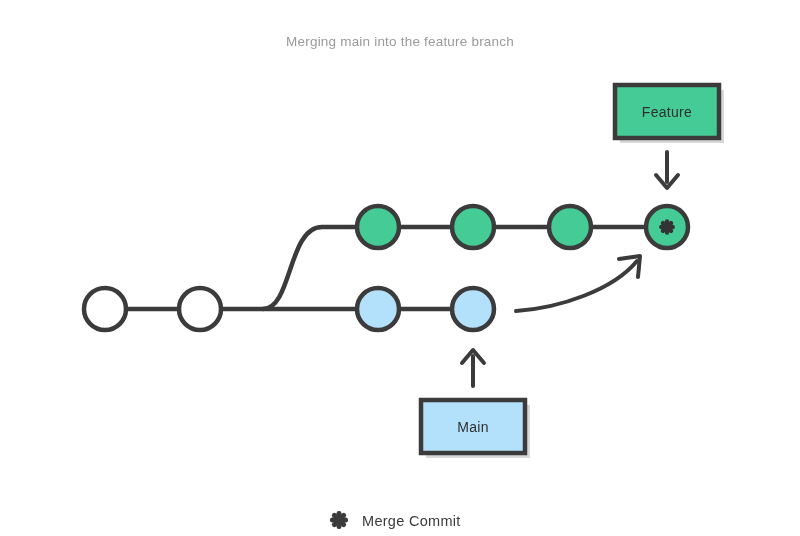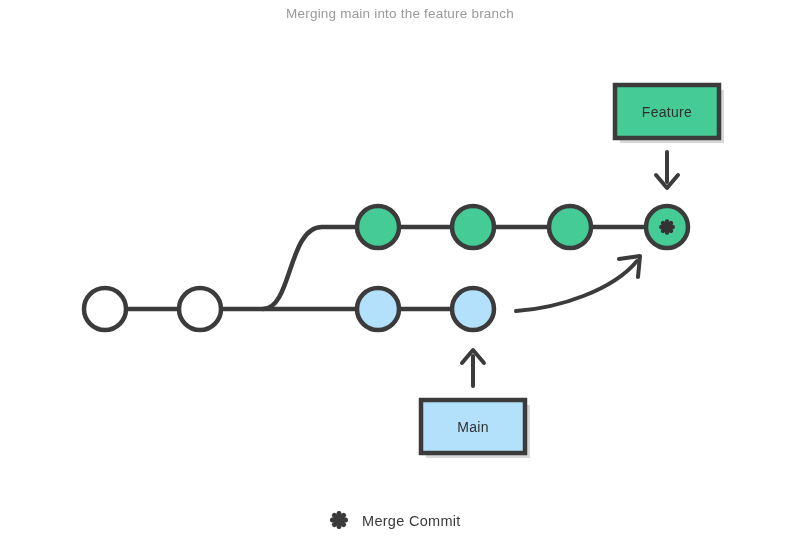--- a/index.html
+++ b/index.html
@@ -16,29 +16,29 @@
     background: #ffffff;
   }
   #diagram-root {
     position: absolute;
     inset: 0;
     width: 800px;
     height: 536px;
   }
   .title {
     position: absolute;
-    top: 0px;
+    top: 12px;
     left: 0;
     width: 800px;
     text-align: center;
     font-size: 13.5px;
     letter-spacing: 0.2px;
     color: #9a9a9a;
     line-height: 20px;
-    padding-top: 4px;
+    padding-top: 20px;
     box-sizing: border-box;
     user-select: none;
   }
   svg.canvas {
     position: absolute;
     top: 0;
     left: 0;
     width: 800px;
     height: 536px;
     display: block;

